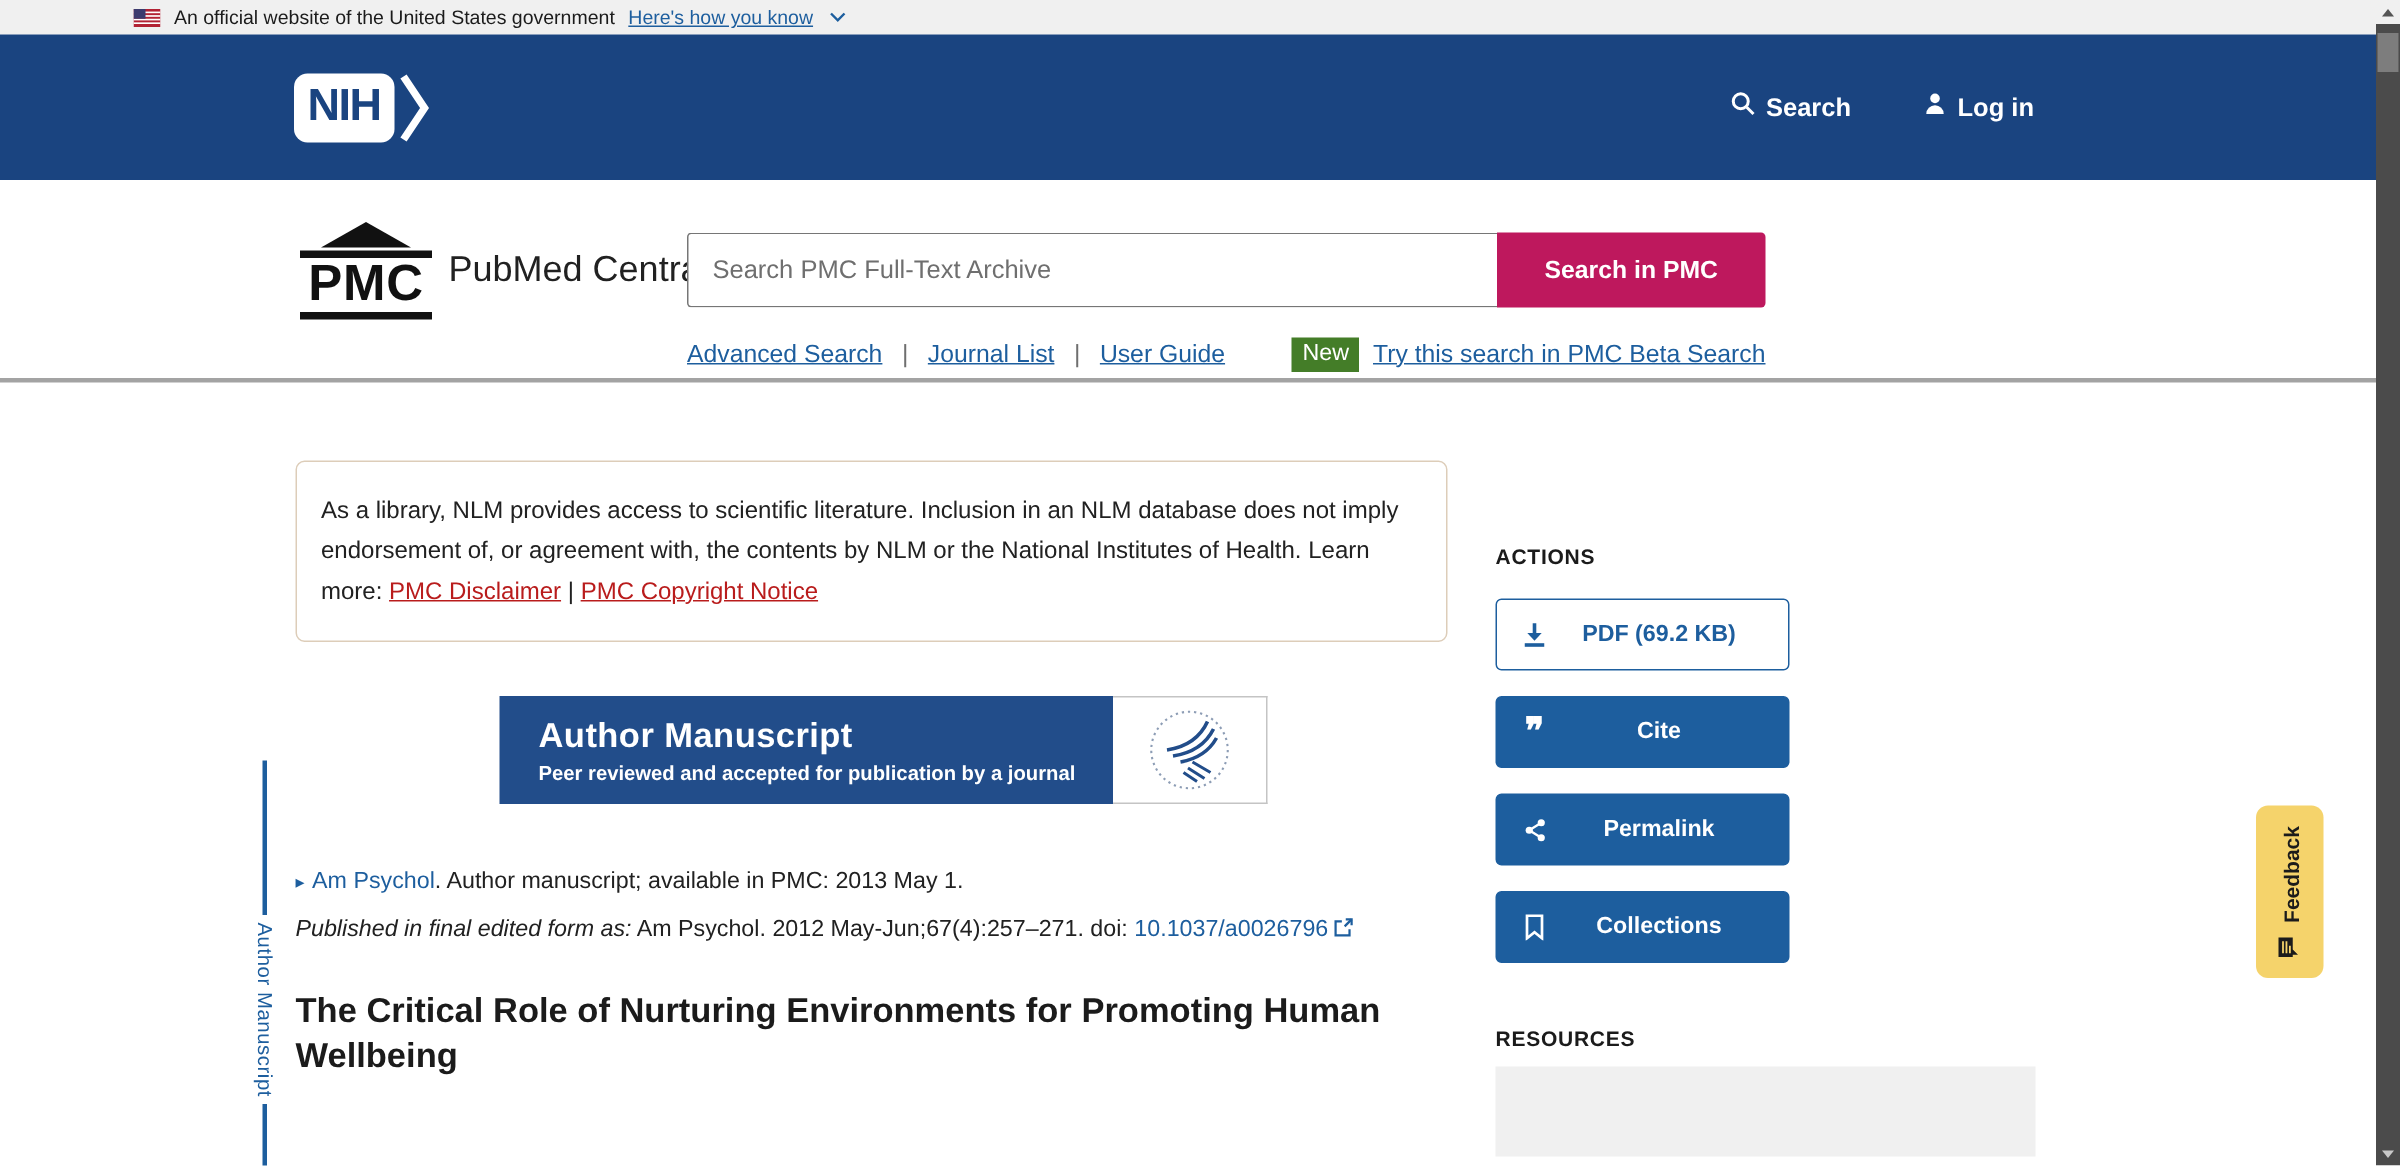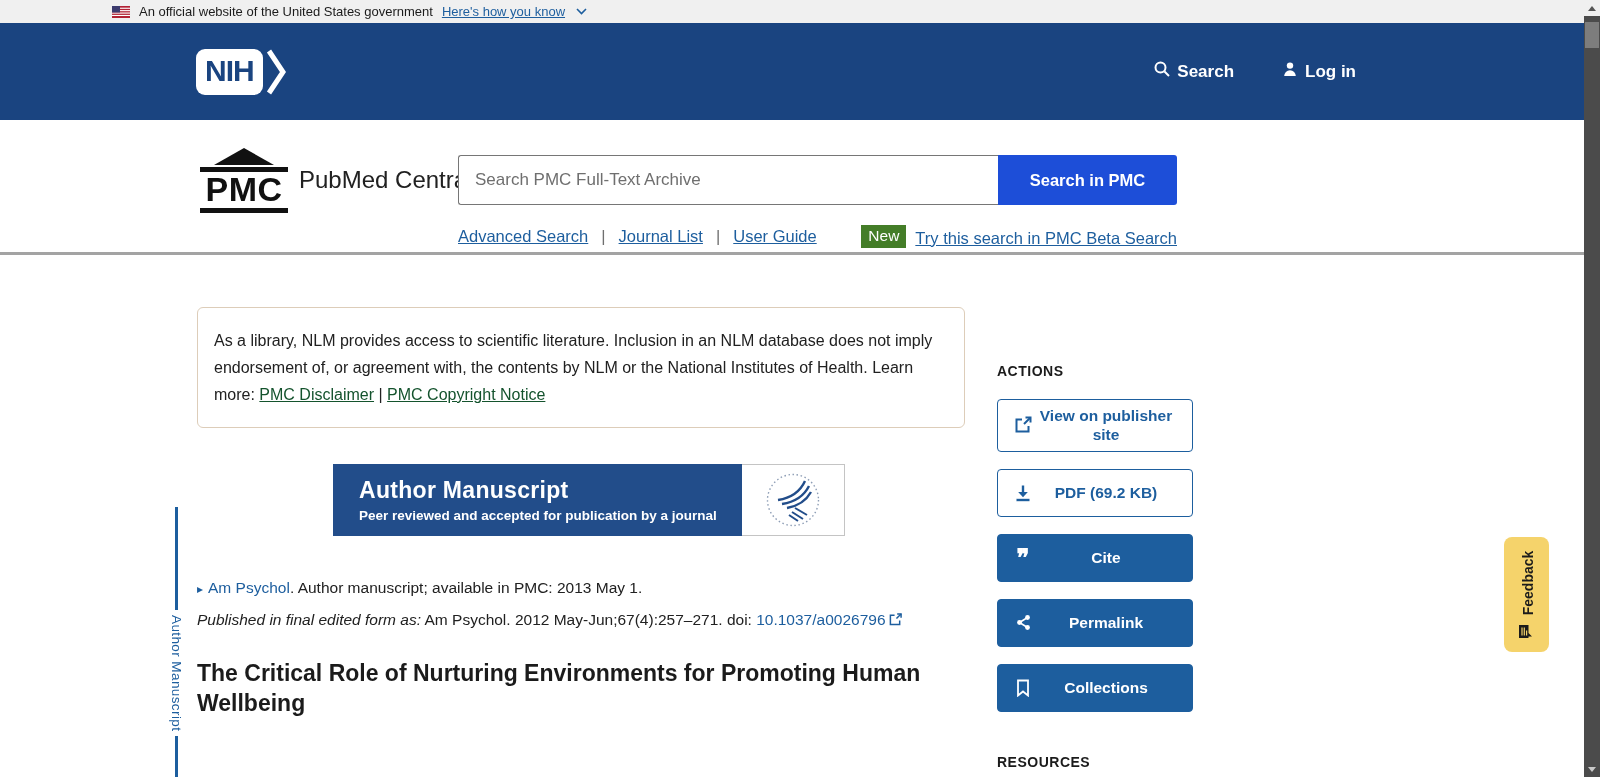--- a/index.html
+++ b/index.html
@@ -6,21 +6,21 @@
   html,body { margin:0; padding:0; }
   body {
     width:1600px; height:777px; overflow:hidden; position:relative;
     background:#ffffff; font-family:"Liberation Sans", sans-serif; color:#212121;
   }
   .page { width:1584px; height:777px; position:relative; }
 
   
   .gov-banner {
     height:23px; background:#f0f0f0; display:flex; align-items:center;
-    padding-left:112px; font-size:13px; color:#1b1b1b; gap:9px;
+    padding-left:89px; font-size:13px; color:#1b1b1b; gap:9px;
   }
   .gov-banner .flag { display:flex; align-items:center; }
   .gov-link { color:#1d5e9e; text-decoration:underline; cursor:pointer; }
   .gov-chevron { display:flex; align-items:center; margin-left:2px; }
 
   
   .site-header {
     height:97px; background:#1a4480; color:#fff;
     display:flex; align-items:center; padding:0 228px 0 196px;
   }
@@ -47,43 +47,43 @@
   .pmc-wordmark { font-size:24px; color:#212121; white-space:nowrap; }
   .pmc-wordmark sup { font-size:13px; }
   .search-box { display:flex; }
   .search-input {
     width:540px; height:50px; border:1px solid #767676; border-right:none;
     border-radius:3px 0 0 3px; font-size:17px; padding:0 16px; color:#ef4444;
     font-family:"Liberation Sans", sans-serif; outline:none;
   }
   .search-input::placeholder { color:#6f6f6f; }
   .search-btn {
-    width:179px; height:50px; background:#1d4ed8; color:#fff; border:none;
+    width:179px; height:50px; background:#be185d; color:#fff; border:none;
     font-size:16.5px; font-weight:bold; border-radius:0 3px 3px 0; cursor:pointer;
     font-family:"Liberation Sans", sans-serif;
   }
   .pmc-row2 {
     margin-top:12px; margin-left:458px; width:719px;
     display:flex; align-items:center; justify-content:space-between; font-size:16.5px;
   }
   .pmc-links { display:flex; align-items:flex-start; gap:13px; }
   .pmc-link { color:#1d5e9e; text-decoration:underline; cursor:pointer; }
   .pipe { color:#6f6f6f; }
-  .beta-group { display:flex; align-items:flex-end; gap:9px; }
+  .beta-group { display:flex; align-items:center; gap:9px; }
   .new-badge { background:#447d28; color:#fff; font-size:15.5px; padding:2px 7px 3px; }
 
   
   .content { position:relative; height:522px; }
   .article-col { margin-left:197px; width:780px; }
 
   .disclaimer-box {
     margin-top:52px; width:768px; border:1px solid #ddcdb9; border-radius:6px;
     padding:19px 16px; font-size:16px; line-height:27px; color:#212121;
   }
-  .disclaimer-box a { color:#14532d; text-decoration:underline; cursor:pointer; }
+  .disclaimer-box a { color:#b91c1c; text-decoration:underline; cursor:pointer; }
 
   .am-banner { margin:36px 0 0 136px; width:512px; height:72px; display:flex; }
   .am-blue { flex:1; background:#224d8a; color:#fff; padding:10px 10px 10px 26px;
              display:flex; flex-direction:column; justify-content:center; }
   .am-title { font-size:23px; font-weight:bold; letter-spacing:0.3px; }
   .am-sub { font-size:13.5px; font-weight:bold; margin-top:4px; }
   .am-logo { width:103px; background:#fff; border:1px solid #c4c4c4; border-left:none;
              display:flex; align-items:center; justify-content:center; }
 
   .cite-line1 { margin-top:43px; font-size:15.5px; }
@@ -286,30 +286,20 @@
             </svg></span>
       </div>
 
       <h1 class="article-title" style="margin-bottom:0;">The Critical Role of Nurturing Environments for Promoting Human Wellbeing</h1>
 
     </div>
 
     <div class="sidebar">
       <div class="side-heading actions-heading">ACTIONS</div>
 
-      <div class="action-btn outline">
-        <span class="abtn-icon">
-          <svg width="18" height="18" viewBox="0 0 18 18">
-              <path d="M14.5 10 v5.5 h-12 v-12 H8" fill="none" stroke="#1d5e9e" stroke-width="2"></path>
-              <path d="M10 8 L16.5 1.5" stroke="#1d5e9e" stroke-width="2"></path>
-              <path d="M11.5 1.5 H16.5 v5" fill="none" stroke="#1d5e9e" stroke-width="2"></path>
-            </svg>
-        </span>
-        <span class="abtn-label">View on publisher site</span>
-      </div>
 
       <div class="action-btn outline">
         <span class="abtn-icon">
           <svg width="18" height="18" viewBox="0 0 18 18">
               <line x1="9" y1="1.5" x2="9" y2="8.5" stroke="#1d5e9e" stroke-width="2.4"></line>
               <polygon points="4.2,8 13.8,8 9,13.2" fill="#1d5e9e"></polygon>
               <line x1="2.5" y1="16" x2="15.5" y2="16" stroke="#1d5e9e" stroke-width="2.4"></line>
             </svg>
         </span>
         <span class="abtn-label">PDF (69.2 KB)</span>

